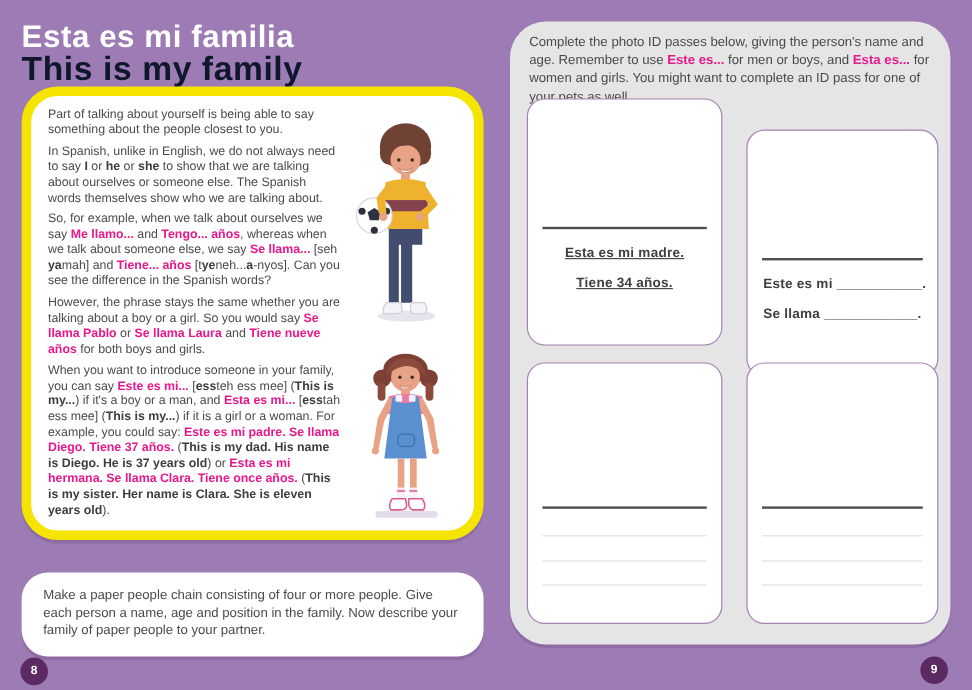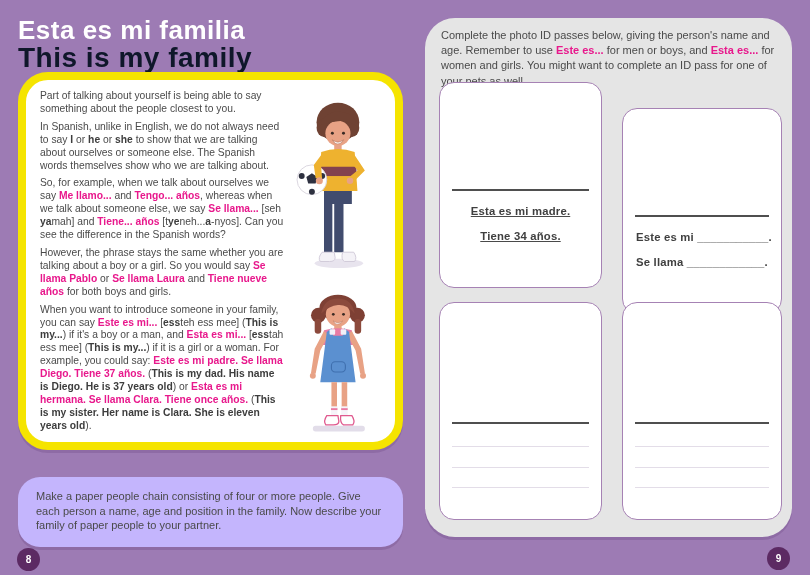--- a/index.html
+++ b/index.html
@@ -26,21 +26,21 @@
   .seg-n{font-weight:normal;}
   .seg-b{font-weight:bold;color:#3d3d3d;}
   .seg-p{font-weight:bold;color:#e8188c;}
 
   .illo-col{width:104px;display:flex;flex-direction:column;align-items:center;}
   .illo-boy{margin-top:8px;}
   .illo-girl{margin-top:22px;}
 
   .activity-box{
     position:absolute;left:18px;top:477px;width:385px;height:70px;
-    background:#c4b5fd;border-radius:22px;box-sizing:border-box;
+    background:#ffffff;border-radius:22px;box-sizing:border-box;
     padding:12px 18px;box-shadow:0 3px 0 rgba(60,20,80,.15);
   }
   .activity-box p{margin:0;font-size:11px;line-height:14.6px;color:#4a4a4a;}
 
   .page-badge{
     position:absolute;width:23px;height:23px;border-radius:50%;
     background:#5c2a63;color:#ffffff;font-size:10px;font-weight:bold;
     display:flex;align-items:center;justify-content:center;
   }
   .badge-left{left:17px;top:548px;}

